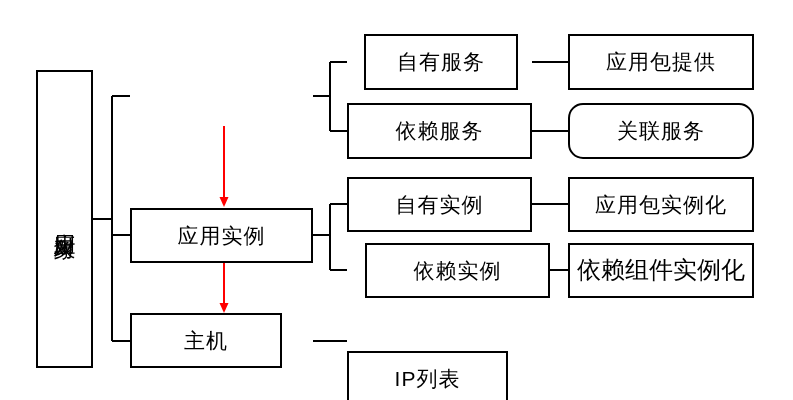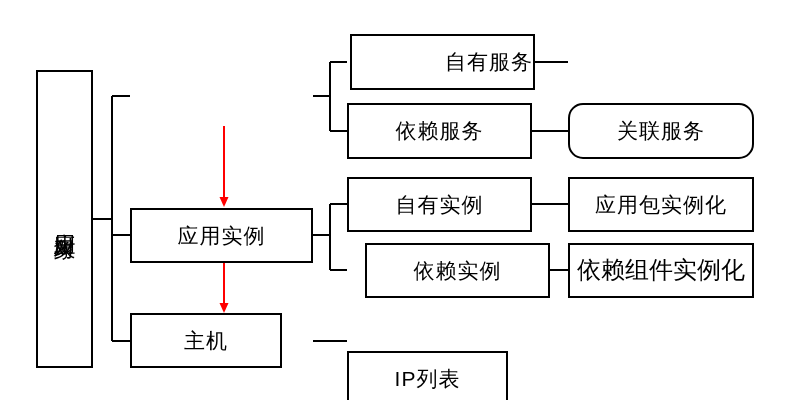--- a/index.html
+++ b/index.html
@@ -104,40 +104,43 @@
 
 
   <div class="node" style="left:130px; top:208px; width:183px; height:55px;">
     <span>应用实例</span>
   </div>
 
   <div class="node" style="left:130px; top:313px; width:152px; height:55px;">
     <span>主机</span>
   </div>
 
-  <div class="node" style="left:350px; top:34px; width:185px; height:56px;justify-content:flex-end;">
+  <div class="node" style="left:364px; top:34px; width:154px; height:56px;">
     <span>自有服务</span>
   </div>
 
   <div class="node" style="left:347px; top:103px; width:185px; height:56px;">
     <span>依赖服务</span>
   </div>
 
   <div class="node" style="left:347px; top:177px; width:185px; height:55px;">
     <span>自有实例</span>
   </div>
 
   <div class="node" style="left:365px; top:243px; width:185px; height:55px;">
     <span>依赖实例</span>
   </div>
 
   <div class="node" style="left:347px; top:313px; width:161px; height:55px;margin-top:38px;">
     <span>IP列表</span>
   </div>
 
+  <div class="node" style="left:568px; top:34px; width:186px; height:56px;">
+    <span>应用包提供</span>
+  </div>
 
   <div class="node" style="left:568px; top:103px; width:186px; height:56px;border-radius:15px;">
     <span>关联服务</span>
   </div>
 
   <div class="node" style="left:568px; top:177px; width:186px; height:55px;">
     <span>应用包实例化</span>
   </div>
 
   <div class="node tight" style="left:568px; top:243px; width:186px; height:55px;">

